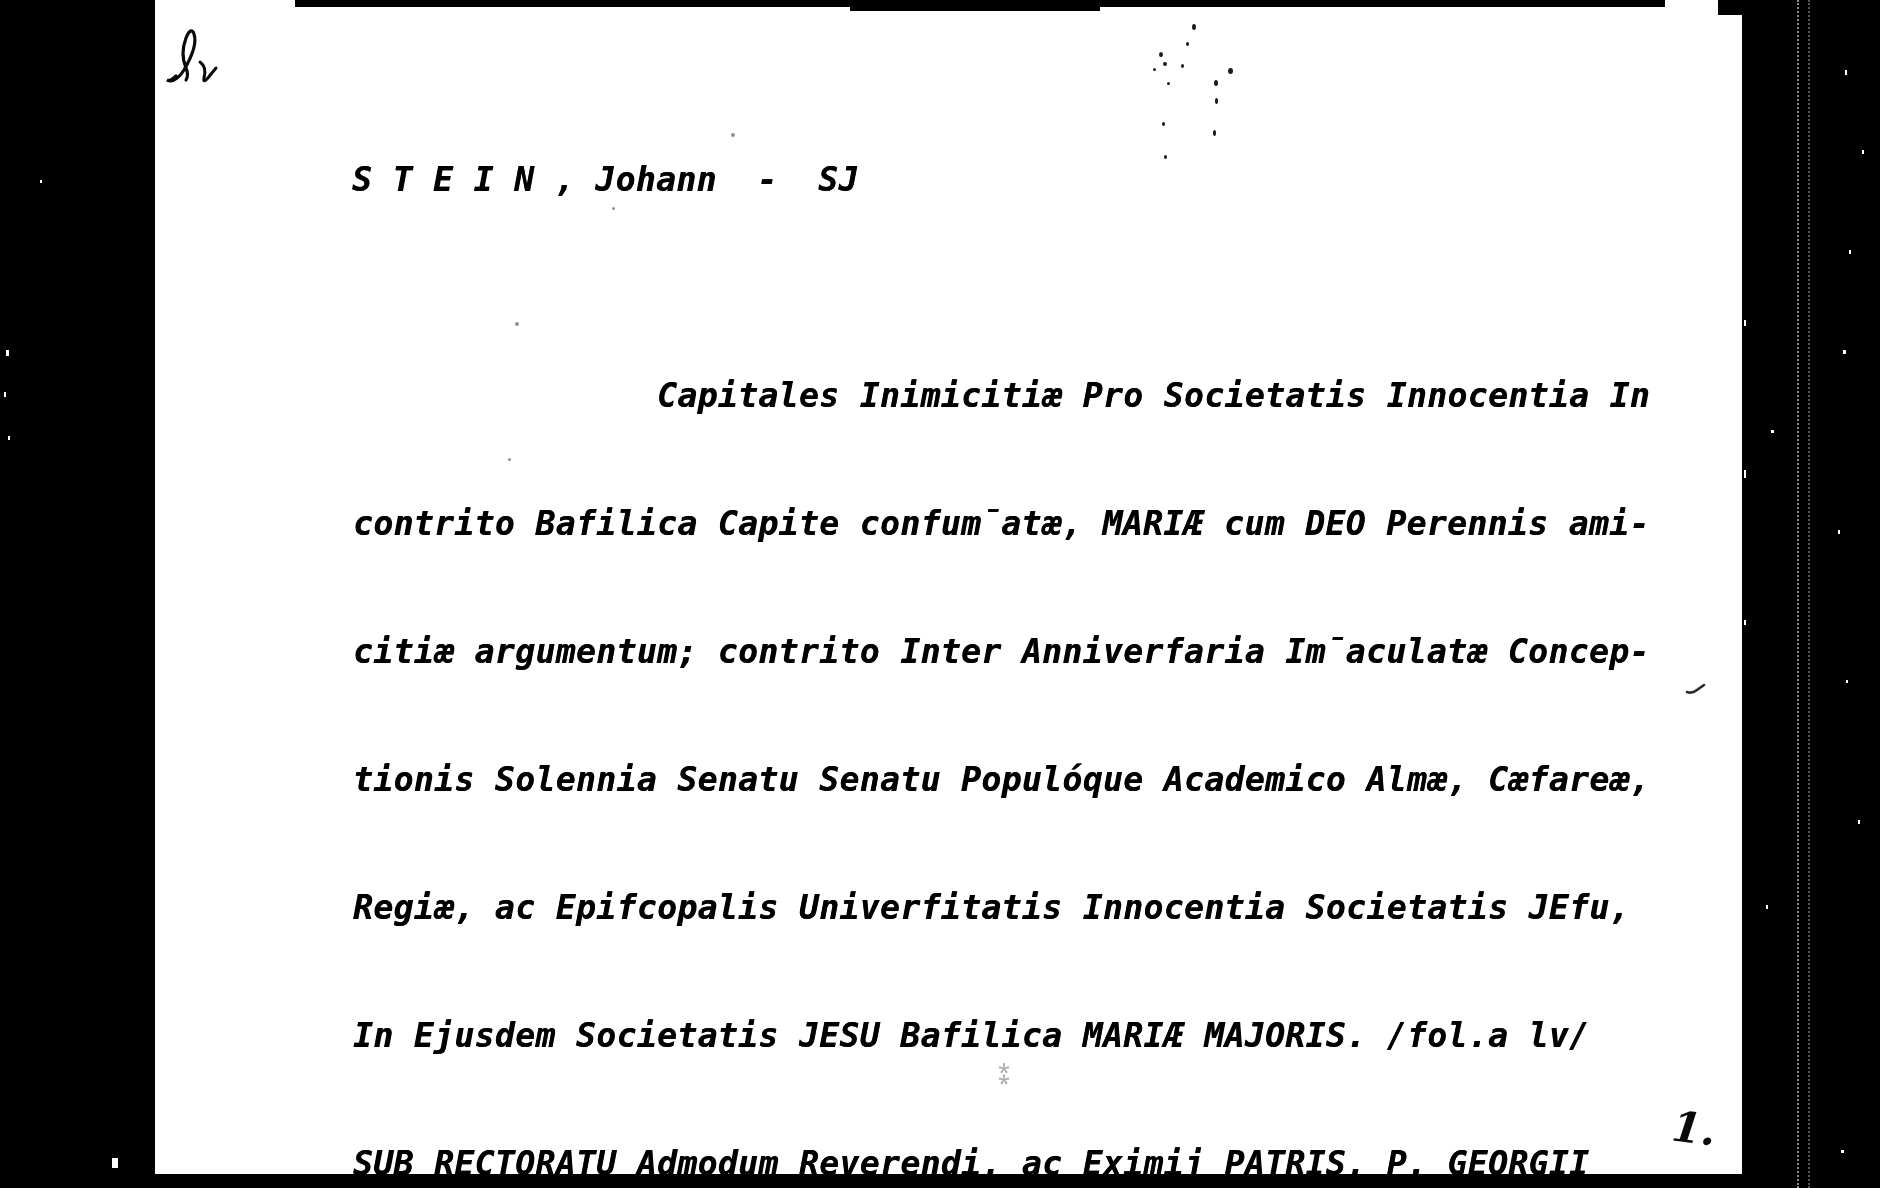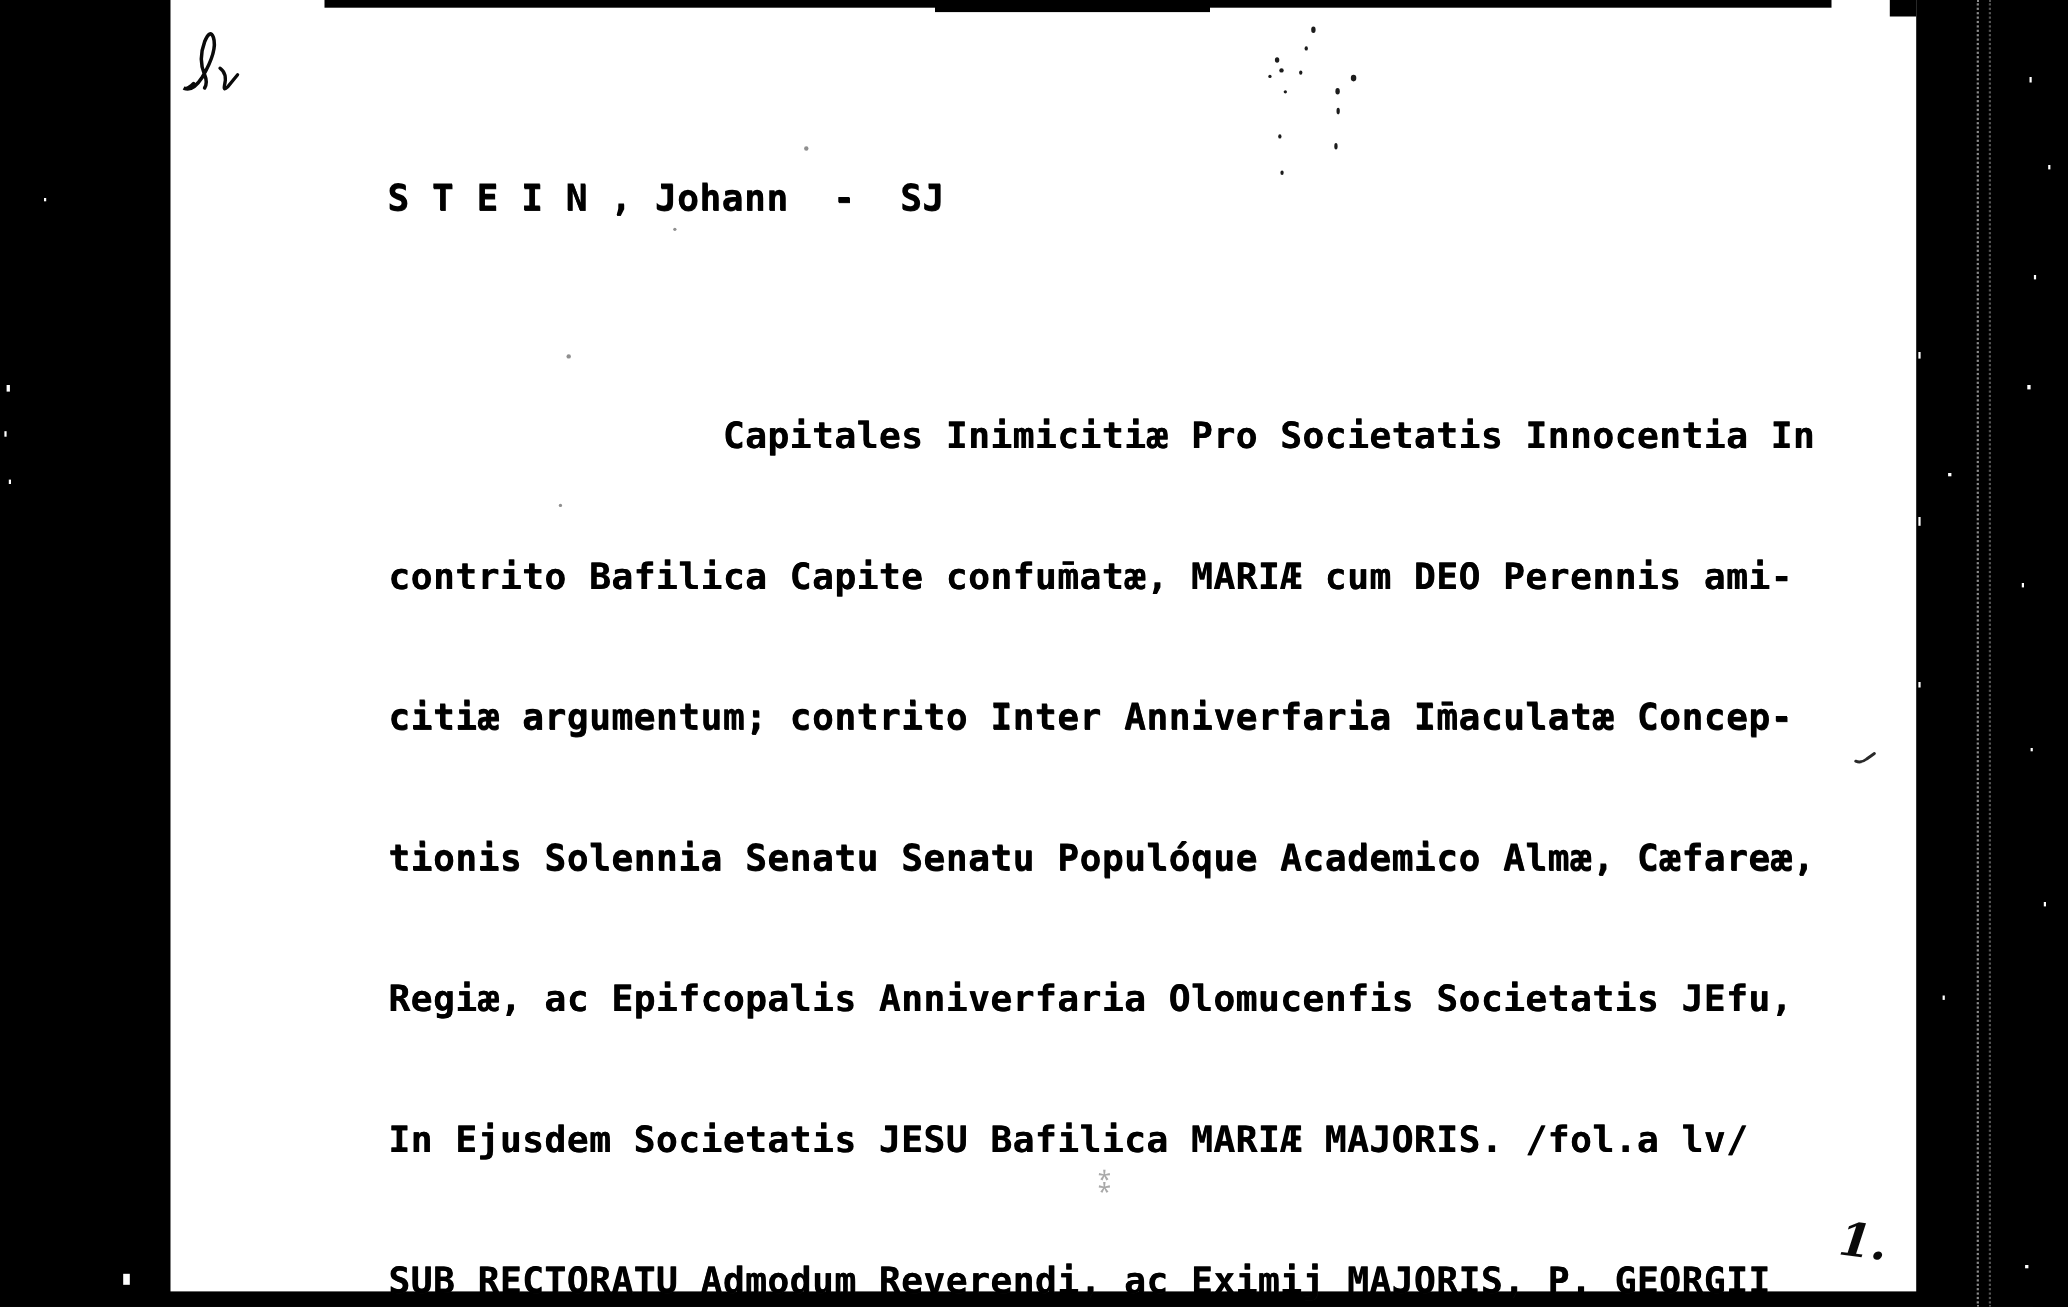--- a/index.html
+++ b/index.html
@@ -21,20 +21,21 @@
   .top-strip.b{left:850px;top:0;width:250px;height:11px;}
   .top-strip.c{left:1718px;top:0;width:24px;height:15px;}
   .typewriter{
     position:absolute;
     color:#000;
     font-weight:bold;
     font-size:33px;
     letter-spacing:0.4px;
     white-space:pre;
     text-shadow:0.4px 0.4px 0 #111;
+    font-style:italic;
   }
   .heading{left:352px;top:160px;line-height:40px;}
   .docbody{left:353px;top:293px;}
   .tline{height:50px;line-height:50px;}
   .pagenum{
     position:absolute;left:1672px;top:1104px;
     font-family:"DejaVu Serif",serif;
     font-style:italic;font-weight:bold;
     font-size:42px;color:#0a0a0a;
     transform:rotate(7deg);
@@ -87,23 +88,23 @@
   <span class="page-speck" style="left:612px;top:207px;width:3px;height:3px;"></span>
   <span class="page-speck" style="left:508px;top:458px;width:3px;height:3px;"></span>
 
   <div class="typewriter heading">S T E I N , Johann  -  SJ</div>
 
   <div class="typewriter docbody">
     <div class="tline">               Capitales Inimicitiæ Pro Societatis Innocentia In</div>
     <div class="tline">contrito Bafilica Capite confum̄atæ, MARIÆ cum DEO Perennis ami-</div>
     <div class="tline">citiæ argumentum; contrito Inter Anniverfaria Im̄aculatæ Concep-</div>
     <div class="tline">tionis Solennia Senatu Senatu Populóque Academico Almæ, Cæfareæ,</div>
-    <div class="tline">Regiæ, ac Epifcopalis Anniverfaria Olomucenfis Societatis JEfu,</div>
+    <div class="tline">Regiæ, ac Epifcopalis Univerfitatis Innocentia Societatis JEfu,</div>
     <div class="tline">In Ejusdem Societatis JESU Bafilica MARIÆ MAJORIS. /fol.a lv/</div>
-    <div class="tline">SUB RECTORATU Admodum Reverendi, ac Eximij MAJORIS, P. GEORGII</div>
+    <div class="tline">SUB RECTORATU Admodum Reverendi, ac Eximij PATRIS, P. GEORGII</div>
     
     
     
     
     
     
     
     
     
   </div>

